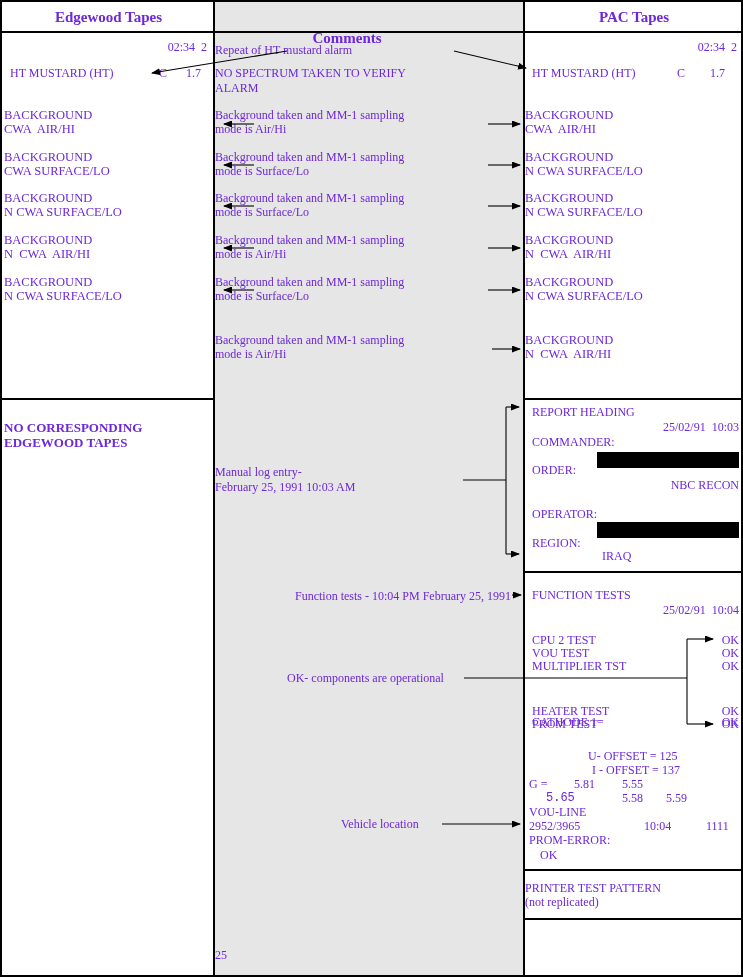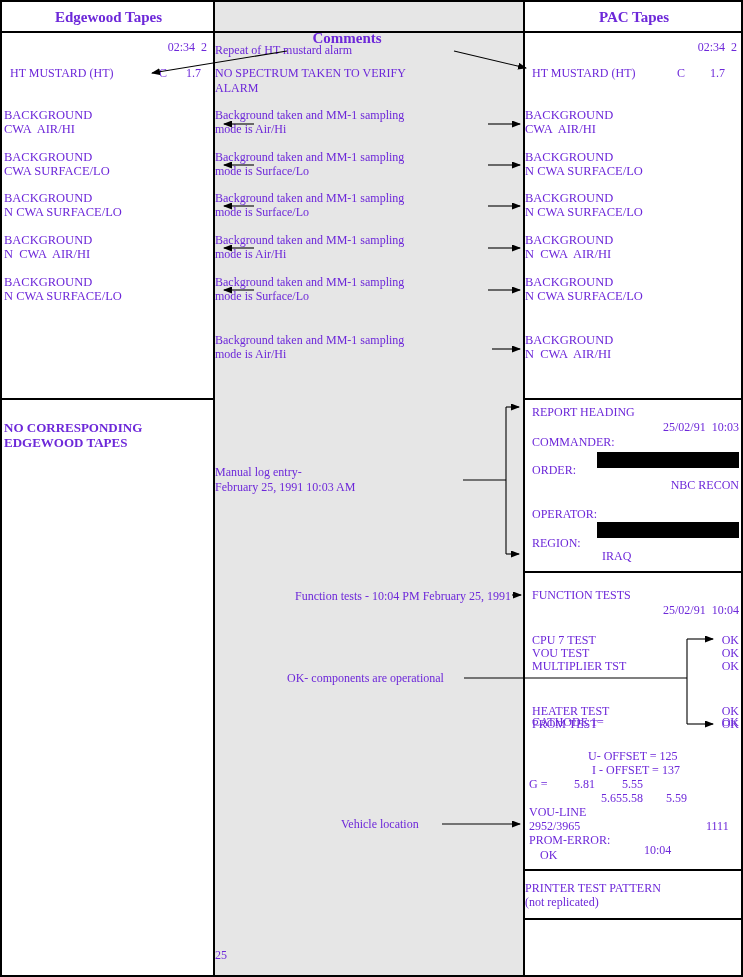--- a/index.html
+++ b/index.html
@@ -155,21 +155,21 @@
   <div class="abs body-txt" style="left:530px;top:505px;">OPERATOR:</div>
   <div class="abs redaction" style="left:595px;top:520px;width:142px;"></div>
   <div class="abs body-txt" style="left:530px;top:534px;">REGION:</div>
   <div class="abs body-txt" style="left:600px;top:547px;">IRAQ</div>
 
   <div class="abs body-txt rt" style="left:213px;top:587px;width:296px;">Function tests - 10:04 PM February 25, 1991</div>
   <div class="abs body-txt" style="left:530px;top:586px;">FUNCTION TESTS</div>
   <div class="abs body-txt rt pre" style="left:523px;top:601px;width:214px;">25/02/91  10:04</div>
 
   <div class="abs body-txt" style="left:530px;top:631px;width:207px;display:flex;justify-content:space-between;">
-    <span>CPU 7 TEST</span>
+    <span>CPU 2 TEST</span>
       <span>OK</span>
   </div>
   <div class="abs body-txt" style="left:530px;top:644px;width:207px;display:flex;justify-content:space-between;">
     <span>VOU TEST</span>
       <span>OK</span>
   </div>
   <div class="abs body-txt" style="left:530px;top:657px;width:207px;display:flex;justify-content:space-between;">
     <span>MULTIPLIER TST</span>
       <span>OK</span>
   </div>
@@ -189,26 +189,26 @@
       <span>OK</span>
   </div>
 
   <div class="abs body-txt" style="left:339px;top:815px;">Vehicle location</div>
 
   <div class="abs body-txt" style="left:586px;top:747px;">U- OFFSET = 125</div>
   <div class="abs body-txt" style="left:590px;top:761px;">I - OFFSET = 137</div>
   <div class="abs body-txt" style="left:527px;top:775px;">G =</div>
   <div class="abs body-txt" style="left:572px;top:775px;">5.81</div>
   <div class="abs body-txt" style="left:620px;top:775px;">5.55</div>
-  <div class="abs body-txt" style="left:599px;top:789px;">5.65</div>
+  <div class="abs body-txt" style="left:544px;top:789px;font-family:Liberation Mono, monospace;">5.65</div>
   <div class="abs body-txt" style="left:620px;top:789px;">5.58</div>
   <div class="abs body-txt" style="left:664px;top:789px;">5.59</div>
   <div class="abs body-txt" style="left:527px;top:803px;">VOU-LINE</div>
   <div class="abs body-txt" style="left:527px;top:817px;">2952/3965</div>
-  <div class="abs body-txt" style="left:642px;top:817px;margin-top:24px;">10:04</div>
+  <div class="abs body-txt" style="left:642px;top:817px;">10:04</div>
   <div class="abs body-txt" style="left:704px;top:817px;">1111</div>
   <div class="abs body-txt" style="left:527px;top:831px;">PROM-ERROR:</div>
   <div class="abs body-txt" style="left:538px;top:846px;">OK</div>
 
   <div class="abs body-txt ctr two" style="left:523px;top:879px;width:218px;line-height:14px;">
     <div>PRINTER TEST PATTERN</div>
     <div>(not replicated)</div>
   </div>
 
   <div class="abs body-txt ctr" style="left:213px;top:946px;width:308px;">25</div>

